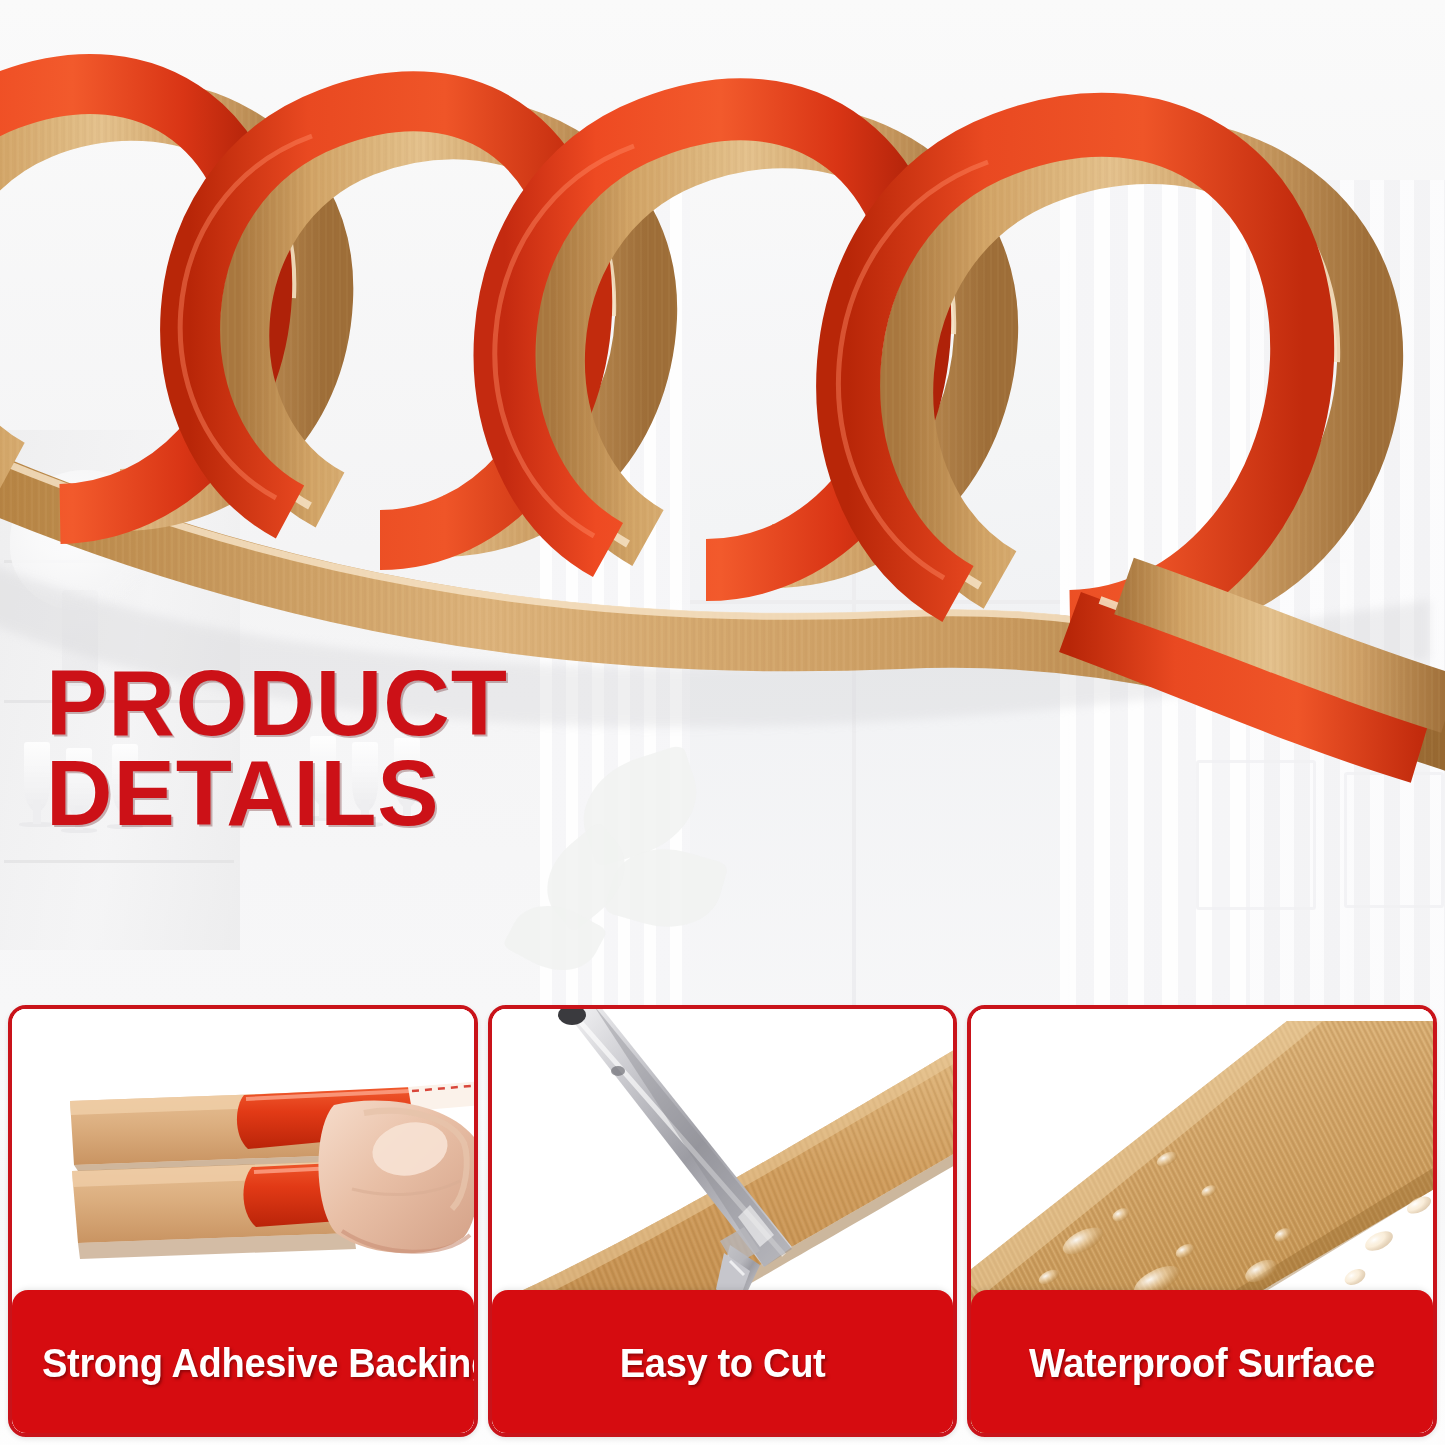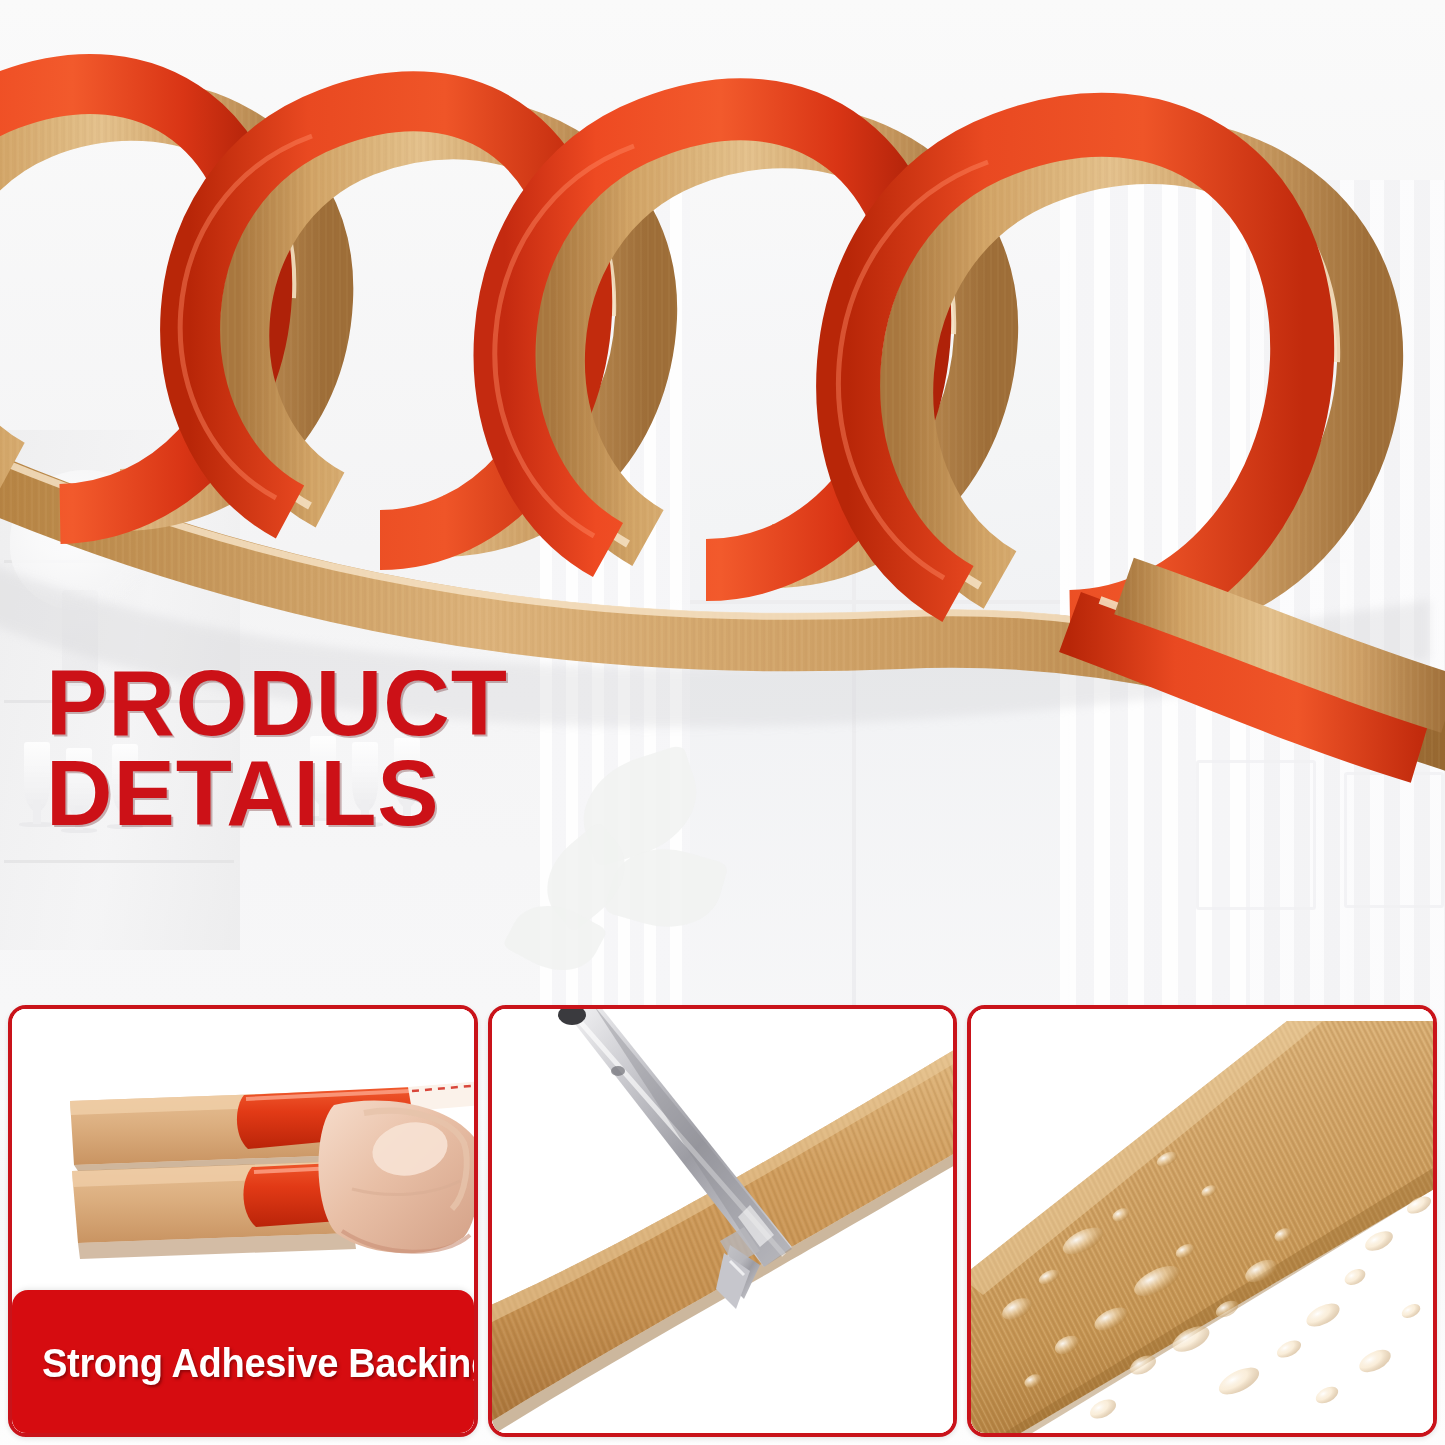--- a/index.html
+++ b/index.html
@@ -390,20 +390,23 @@
 
           <path d="M238 236 L268 256 L252 290 L230 268 Z" fill="url(#steelB)"></path>
 
           <path d="M228 232 L252 218 L268 242 L242 256 Z" fill="#B6B6BC" opacity=".8"></path>
           <path d="M232 244 L258 262 L244 300 L224 280 Z" fill="#C6C6CC"></path>
           <path d="M238 252 L252 266" stroke="#FFFFFF" stroke-width="3" opacity=".7" fill="none"></path>
 
           <path d="M258 196 L282 226 L268 238 L246 208 Z" fill="#FFFFFF" opacity=".55"></path>
         </svg>
       </div>
+      <div class="card-caption center">
+        <span>Easy to Cut</span>
+      </div>
     </div>
 
     <div class="card">
       <div class="card-photo">
         <svg width="470" height="432" viewBox="0 0 470 432" aria-hidden="true">
           <defs>
             <linearGradient id="woodC" x1="0" y1="0" x2="0.3" y2="1">
               <stop offset="0%" stop-color="#E3BE87"></stop>
               <stop offset="40%" stop-color="#D3A669"></stop>
               <stop offset="75%" stop-color="#C69654"></stop>
@@ -449,16 +452,19 @@
             <ellipse cx="404" cy="352" rx="17" ry="9" fill="url(#dropC)" transform="rotate(-27 404 352)"></ellipse>
             <ellipse cx="440" cy="302" rx="10" ry="6" fill="url(#dropC)" transform="rotate(-27 440 302)"></ellipse>
             <ellipse cx="448" cy="196" rx="13" ry="7" fill="url(#dropC)" transform="rotate(-27 448 196)"></ellipse>
             <ellipse cx="238" cy="182" rx="8" ry="5" fill="url(#dropC)" transform="rotate(-27 238 182)"></ellipse>
             <ellipse cx="196" cy="150" rx="11" ry="6" fill="url(#dropC)" transform="rotate(-27 196 150)"></ellipse>
             <ellipse cx="62" cy="372" rx="9" ry="6" fill="url(#dropC)" transform="rotate(-27 62 372)"></ellipse>
             <ellipse cx="132" cy="400" rx="14" ry="8" fill="url(#dropC)" transform="rotate(-27 132 400)"></ellipse>
           </g>
         </svg>
       </div>
+      <div class="card-caption center">
+        <span>Waterproof Surface</span>
+      </div>
     </div>
 
   </div>
 </div>
 
 </body></html>

